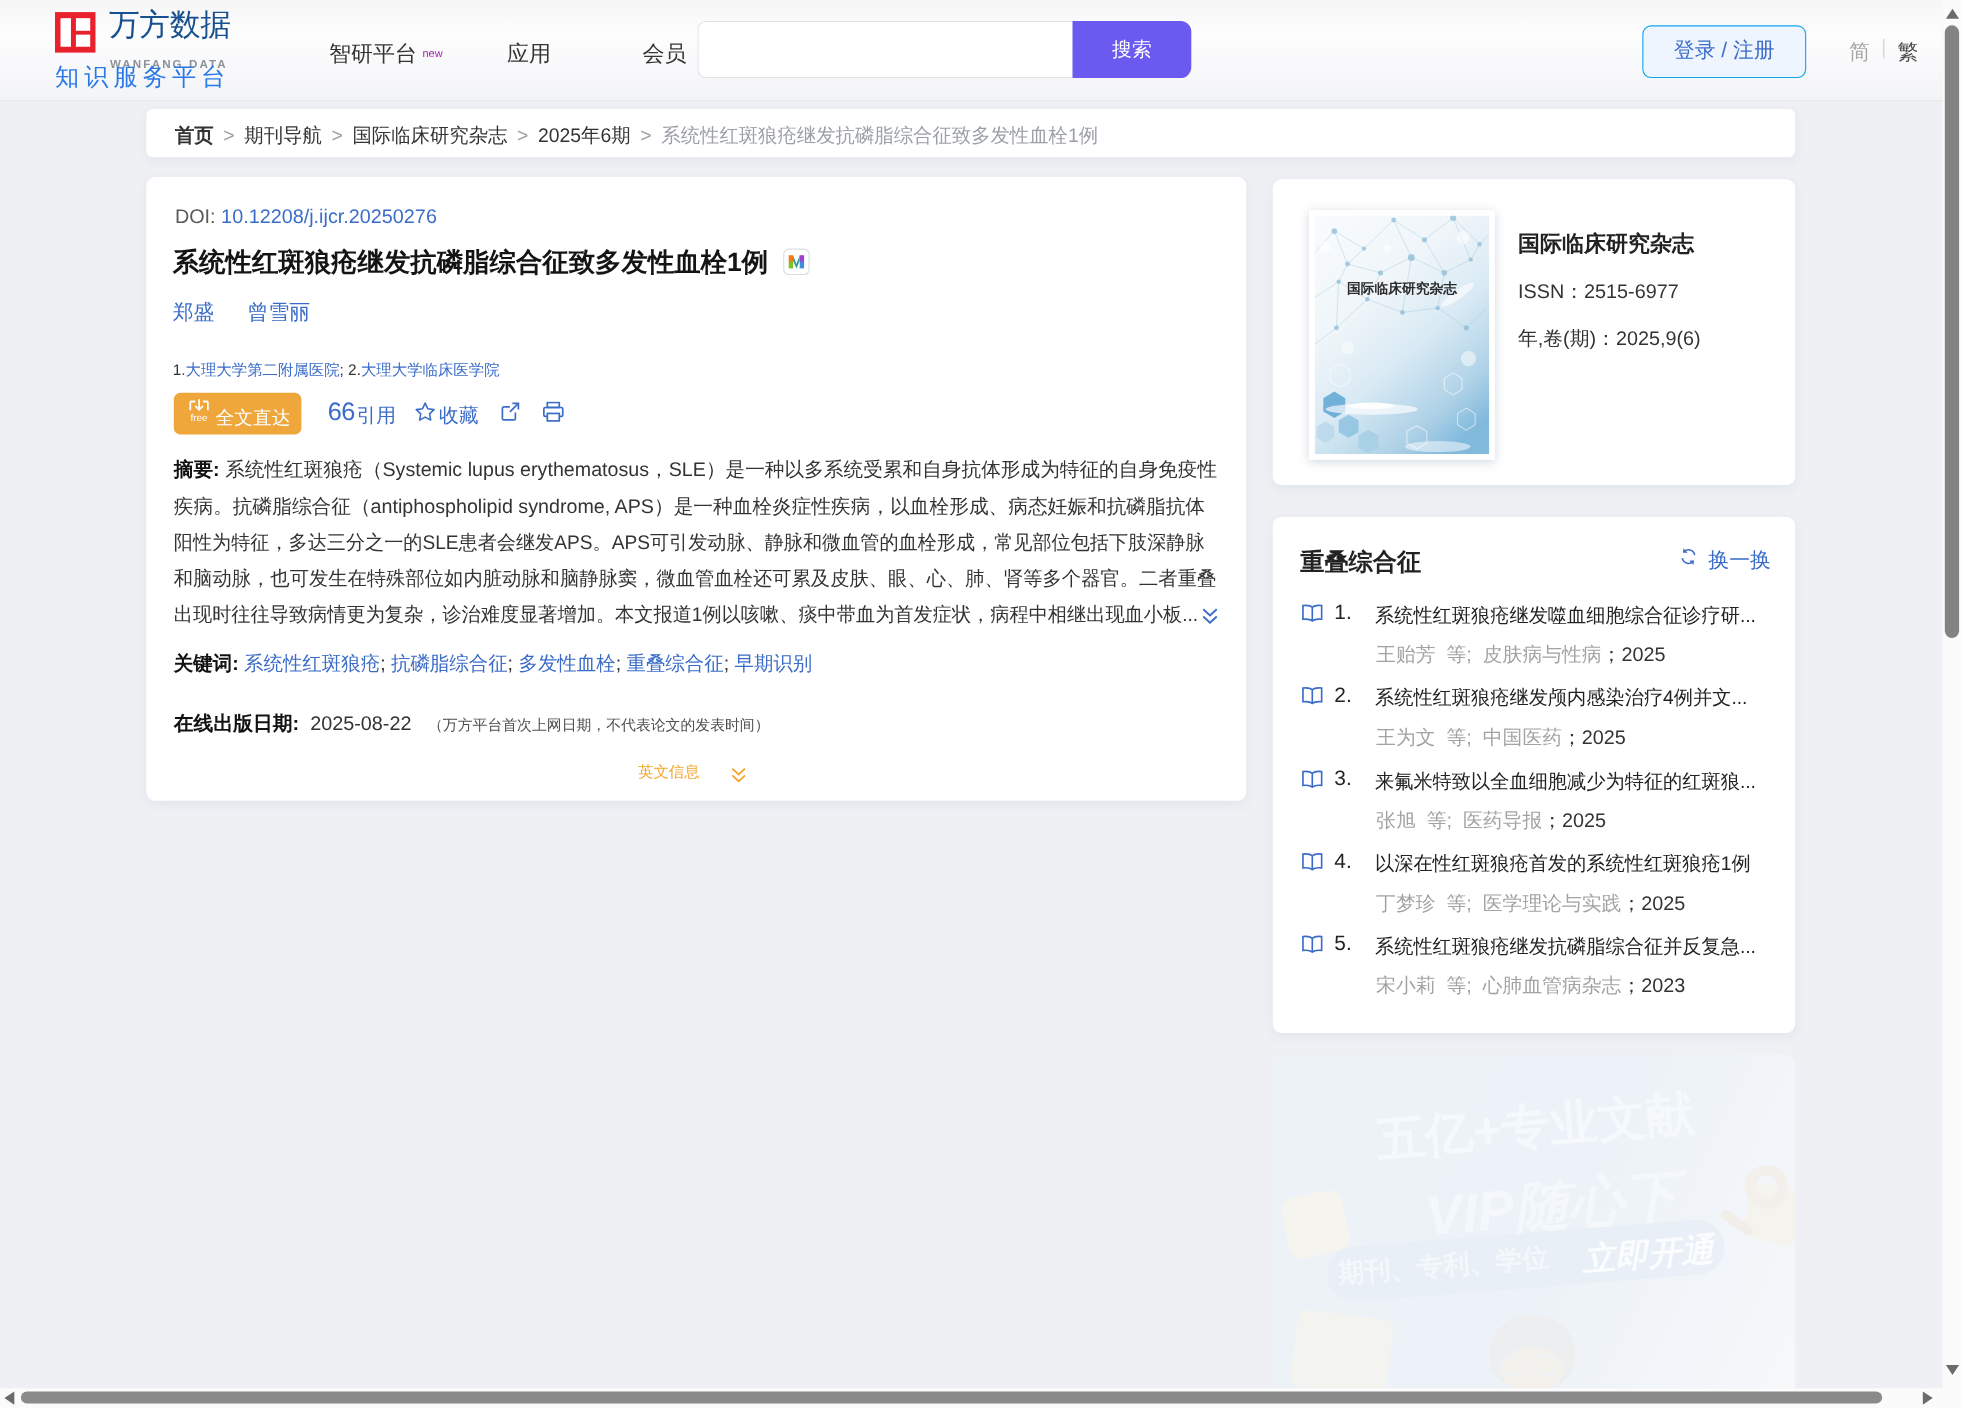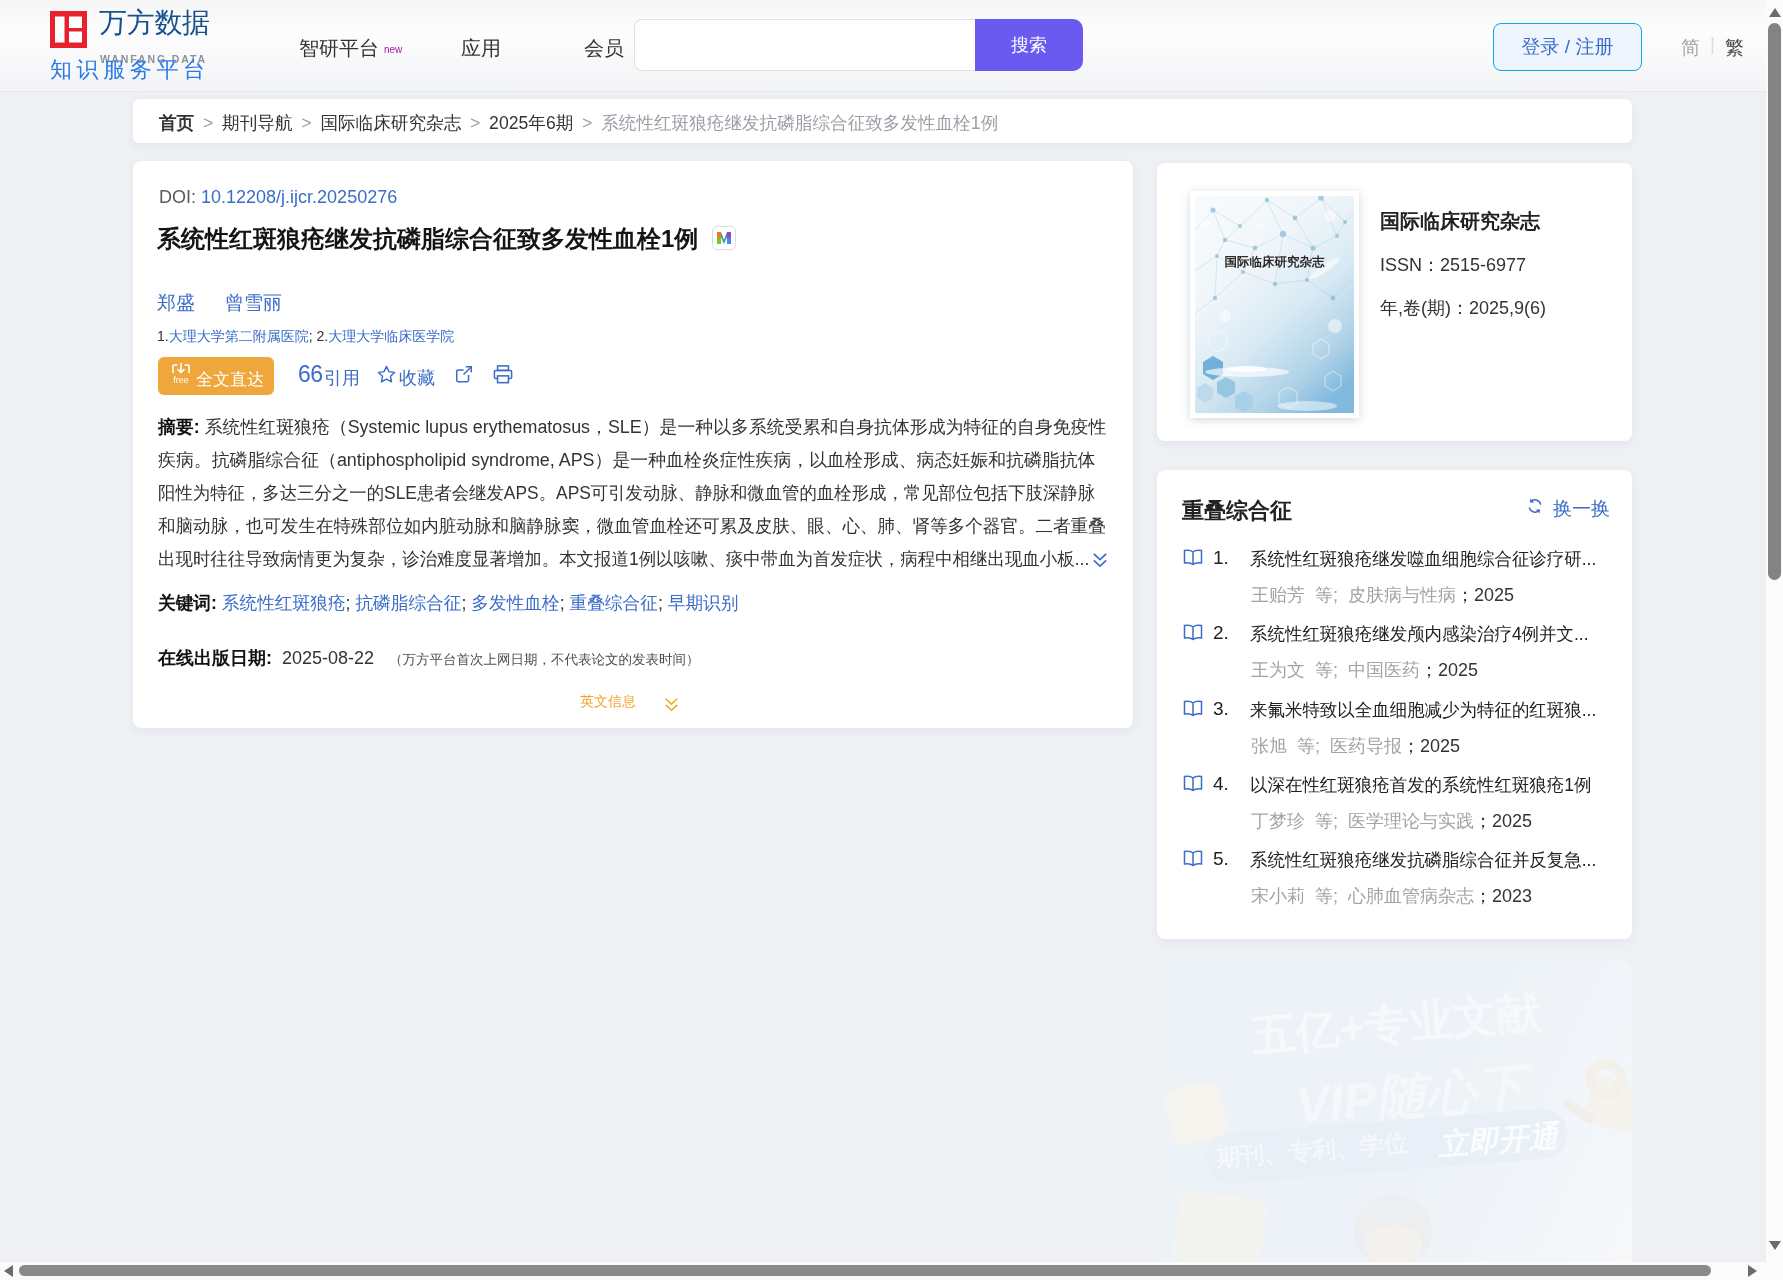--- a/index.html
+++ b/index.html
@@ -63,21 +63,21 @@
     <linearGradient id="mr" x1="0" y1="0" x2="0" y2="1">
         <stop offset="0.35" stop-color="#a03ed2"></stop>
         <stop offset="0.65" stop-color="#3e8fe0"></stop>
       </linearGradient>
   </defs>
   <rect x="1" y="2" width="4" height="12" fill="url(#ml)"></rect>
   <rect x="11" y="2" width="4" height="12" fill="url(#mr)"></rect>
   <path d="M5 2 L8 10 L11 2 L11 7 L8 14 L5 7 Z" fill="#2e9d96"></path>
 </svg>
 
-<div class="abs" style="left:157px;top:271px;font-size:19px;margin-top:19px;"><span class="blue">郑盛</span><span class="blue" style="margin-left:30px;">曾雪丽</span></div>
+<div class="abs" style="left:157px;top:271px;font-size:19px;"><span class="blue">郑盛</span><span class="blue" style="margin-left:30px;">曾雪丽</span></div>
 <div class="abs" style="left:157px;top:328px;font-size:14px;color:#333;">1.<span class="blue">大理大学第二附属医院</span>; 2.<span class="blue">大理大学临床医学院</span></div>
 
 <div class="abs" style="left:158px;top:357px;width:116px;height:38px;background:#efa63b;border-radius:6px;"></div>
 <svg class="abs" style="left:170px;top:362px;" width="22" height="28" viewBox="0 0 22 28">
   <g stroke="#fff" stroke-width="1.6" fill="none">
     <path d="M3 3 h4.5 M14.5 3 h4.5 M19 3 v8 M3 3 v8"></path>
     <path d="M11 1 v9 M7.5 7 L11 10.5 L14.5 7"></path>
   </g>
   <text x="11" y="21" font-size="9" fill="#fff" text-anchor="middle" font-family="Liberation Sans">free</text>
 </svg>

